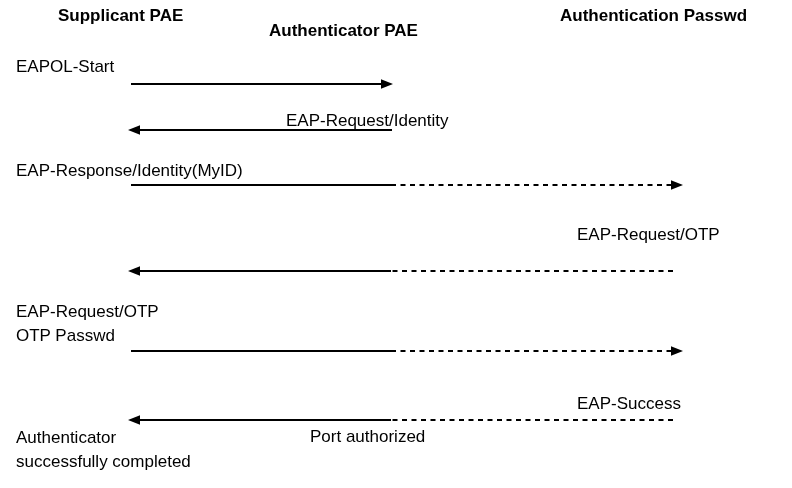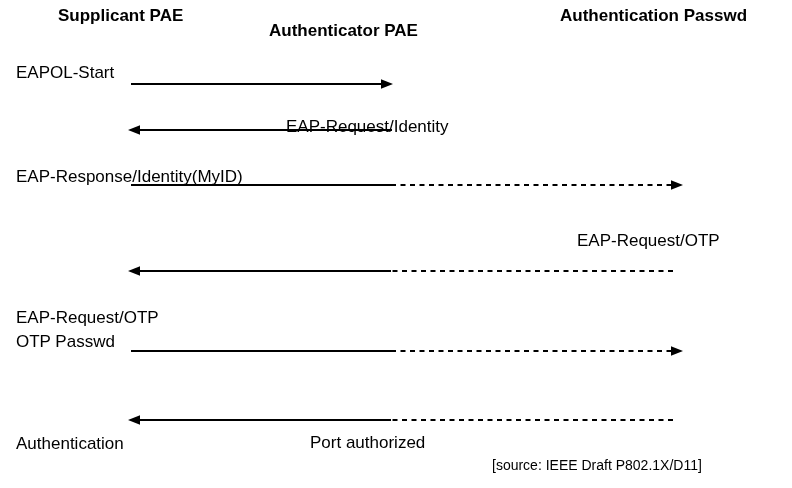--- a/index.html
+++ b/index.html
@@ -28,21 +28,20 @@
     font-size: 17px;
     font-weight: bold;
     white-space: nowrap;
     letter-spacing: 0px;
   }
   .msg-label {
     position: absolute;
     font-size: 17px;
     font-weight: normal;
     white-space: nowrap;
-    margin-top: 6px;
   }
   .source-note {
     position: absolute;
     font-size: 14px;
     font-weight: normal;
     white-space: nowrap;
   }
   svg.arrows {
     position: absolute;
     left: 0;
@@ -79,26 +78,27 @@
 
   <div class="msg-label" style="left:16px; top:161px;">EAP-Response/Identity(MyID)</div>
 
   <div class="msg-label" style="left:286px; top:111px;">EAP-Request/Identity</div>
 
   <div class="msg-label" style="left:577px; top:225px;">EAP-Request/OTP</div>
 
   <div class="msg-label" style="left:16px; top:302px;">EAP-Request/OTP</div>
   <div class="msg-label" style="left:16px; top:326px;">OTP Passwd</div>
 
+  <div class="msg-label" style="left:577px; top:394px;">EAP-Success</div>
 
   <div class="msg-label" style="left:310px; top:427px;text-align:right;">Port authorized</div>
 
-  <div class="msg-label" style="left:16px; top:428px;">Authentication</div>
+  <div class="msg-label" style="left:16px; top:428px;">Authenticator</div>
+  <div class="msg-label" style="left:16px; top:452px;">successfully completed</div>
 
-  <div class="source-note" style="left:492px; top:457px;">[source: IEEE Draft P802.1X/D11]</div>
 
   <svg class="arrows" viewBox="0 0 792 488">
 
     <g>
       <line class="seg-solid" x1="131" y1="84" x2="385" y2="84"></line>
       <polygon class="head" points="393,84 381,79.2 381,88.8"></polygon>
     </g>
 
     <g>
       <line class="seg-solid" x1="136" y1="130" x2="392" y2="130"></line>

